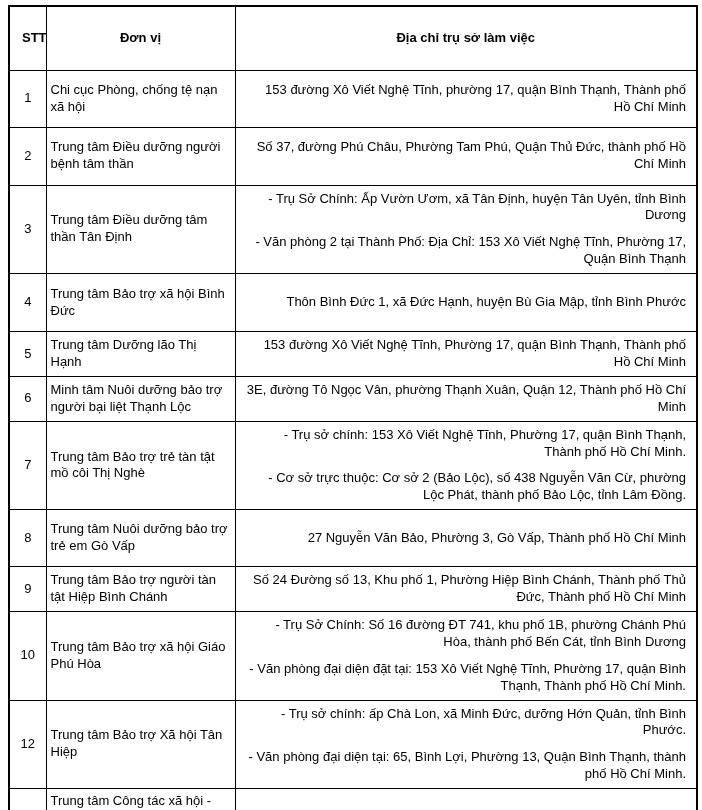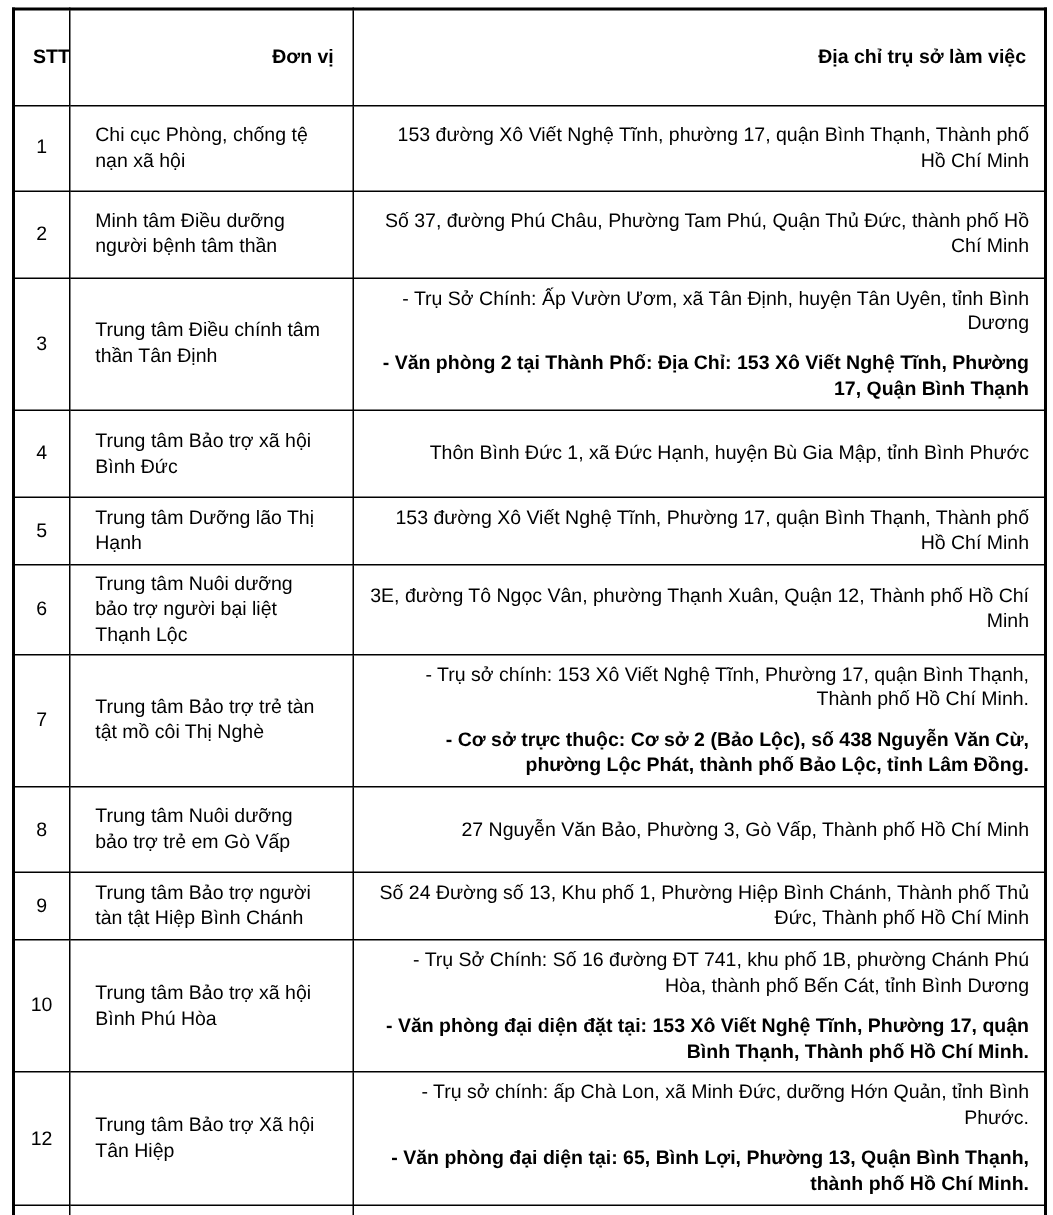--- a/index.html
+++ b/index.html
@@ -23,41 +23,40 @@
   col.c-addr { width: 462px; }
   th, td {
     border: 1px solid #000000;
     vertical-align: middle;
     font-size: 13px;
     line-height: 1.3;
     overflow: hidden;
   }
   th {
     font-weight: bold;
-    text-align: right;
+    text-align: center;
     padding: 4px 12px;
   }
   td.stt {
     text-align: center;
     padding: 4px 2px;
   }
   td.unit {
     text-align: left;
-    padding: 4px 17px;
+    padding: 4px 4px;
   }
   td.addr {
     text-align: right;
     padding: 5px 10px;
   }
   td.addr p {
     margin: 0;
   }
   td.addr p + p {
     margin-top: 10px;
-    font-weight: bold;
   }
   thead tr            { height: 64px; }
   tbody tr:nth-child(1)  { height: 57px; }
   tbody tr:nth-child(2)  { height: 58px; }
   tbody tr:nth-child(3)  { height: 65px; }
   tbody tr:nth-child(4)  { height: 58px; }
   tbody tr:nth-child(5)  { height: 38px; }
   tbody tr:nth-child(6)  { height: 40px; }
   tbody tr:nth-child(7)  { height: 84px; }
   tbody tr:nth-child(8)  { height: 57px; }
@@ -86,28 +85,28 @@
   <tbody id="table-body">
       <tr>
         <td class="stt">1</td>
         <td class="unit">Chi cục Phòng, chống tệ nạn xã hội</td>
         <td class="addr">
           <p>153 đường Xô Viết Nghệ Tĩnh, phường 17, quận Bình Thạnh, Thành phố Hồ Chí Minh</p>
         </td>
       </tr>
       <tr>
         <td class="stt">2</td>
-        <td class="unit">Minh tâm Điều dưỡng người bệnh tâm thần</td>
+        <td class="unit">Trung tâm Điều dưỡng người bệnh tâm thần</td>
         <td class="addr">
           <p>Số 37, đường Phú Châu, Phường Tam Phú, Quận Thủ Đức, thành phố Hồ Chí Minh</p>
         </td>
       </tr>
       <tr>
         <td class="stt">3</td>
-        <td class="unit">Trung tâm Điều chính tâm thần Tân Định</td>
+        <td class="unit">Trung tâm Điều dưỡng tâm thần Tân Định</td>
         <td class="addr">
           <p>- Trụ Sở Chính: Ấp Vườn Ươm, xã Tân Định, huyện Tân Uyên, tỉnh Bình Dương</p>
           <p>- Văn phòng 2 tại Thành Phố: Địa Chỉ: 153 Xô Viết Nghệ Tĩnh, Phường 17, Quận Bình Thạnh</p>
         </td>
       </tr>
       <tr>
         <td class="stt">4</td>
         <td class="unit">Trung tâm Bảo trợ xã hội Bình Đức</td>
         <td class="addr">
           <p>Thôn Bình Đức 1, xã Đức Hạnh, huyện Bù Gia Mập, tỉnh Bình Phước</p>
@@ -115,21 +114,21 @@
       </tr>
       <tr>
         <td class="stt">5</td>
         <td class="unit">Trung tâm Dưỡng lão Thị Hạnh</td>
         <td class="addr">
           <p>153 đường Xô Viết Nghệ Tĩnh, Phường 17, quận Bình Thạnh, Thành phố Hồ Chí Minh</p>
         </td>
       </tr>
       <tr>
         <td class="stt">6</td>
-        <td class="unit">Trung tâm Nuôi dưỡng bảo trợ người bại liệt Thạnh Lộc</td>
+        <td class="unit">Minh tâm Nuôi dưỡng bảo trợ người bại liệt Thạnh Lộc</td>
         <td class="addr">
           <p>3E, đường Tô Ngọc Vân, phường Thạnh Xuân, Quận 12, Thành phố Hồ Chí Minh</p>
         </td>
       </tr>
       <tr>
         <td class="stt">7</td>
         <td class="unit">Trung tâm Bảo trợ trẻ tàn tật mồ côi Thị Nghè</td>
         <td class="addr">
           <p>- Trụ sở chính: 153 Xô Viết Nghệ Tĩnh, Phường 17, quận Bình Thạnh, Thành phố Hồ Chí Minh.</p>
           <p>- Cơ sở trực thuộc: Cơ sở 2 (Bảo Lộc), số 438 Nguyễn Văn Cừ, phường Lộc Phát, thành phố Bảo Lộc, tỉnh Lâm Đồng.</p>
@@ -144,21 +143,21 @@
       </tr>
       <tr>
         <td class="stt">9</td>
         <td class="unit">Trung tâm Bảo trợ người tàn tật Hiệp Bình Chánh</td>
         <td class="addr">
           <p>Số 24 Đường số 13, Khu phố 1, Phường Hiệp Bình Chánh, Thành phố Thủ Đức, Thành phố Hồ Chí Minh</p>
         </td>
       </tr>
       <tr>
         <td class="stt">10</td>
-        <td class="unit">Trung tâm Bảo trợ xã hội Bình Phú Hòa</td>
+        <td class="unit">Trung tâm Bảo trợ xã hội Giáo Phú Hòa</td>
         <td class="addr">
           <p>- Trụ Sở Chính: Số 16 đường ĐT 741, khu phố 1B, phường Chánh Phú Hòa, thành phố Bến Cát, tỉnh Bình Dương</p>
           <p>- Văn phòng đại diện đặt tại: 153 Xô Viết Nghệ Tĩnh, Phường 17, quận Bình Thạnh, Thành phố Hồ Chí Minh.</p>
         </td>
       </tr>
       <tr>
         <td class="stt">12</td>
         <td class="unit">Trung tâm Bảo trợ Xã hội Tân Hiệp</td>
         <td class="addr">
           <p>- Trụ sở chính: ấp Chà Lon, xã Minh Đức, dưỡng Hớn Quản, tỉnh Bình Phước.</p>

